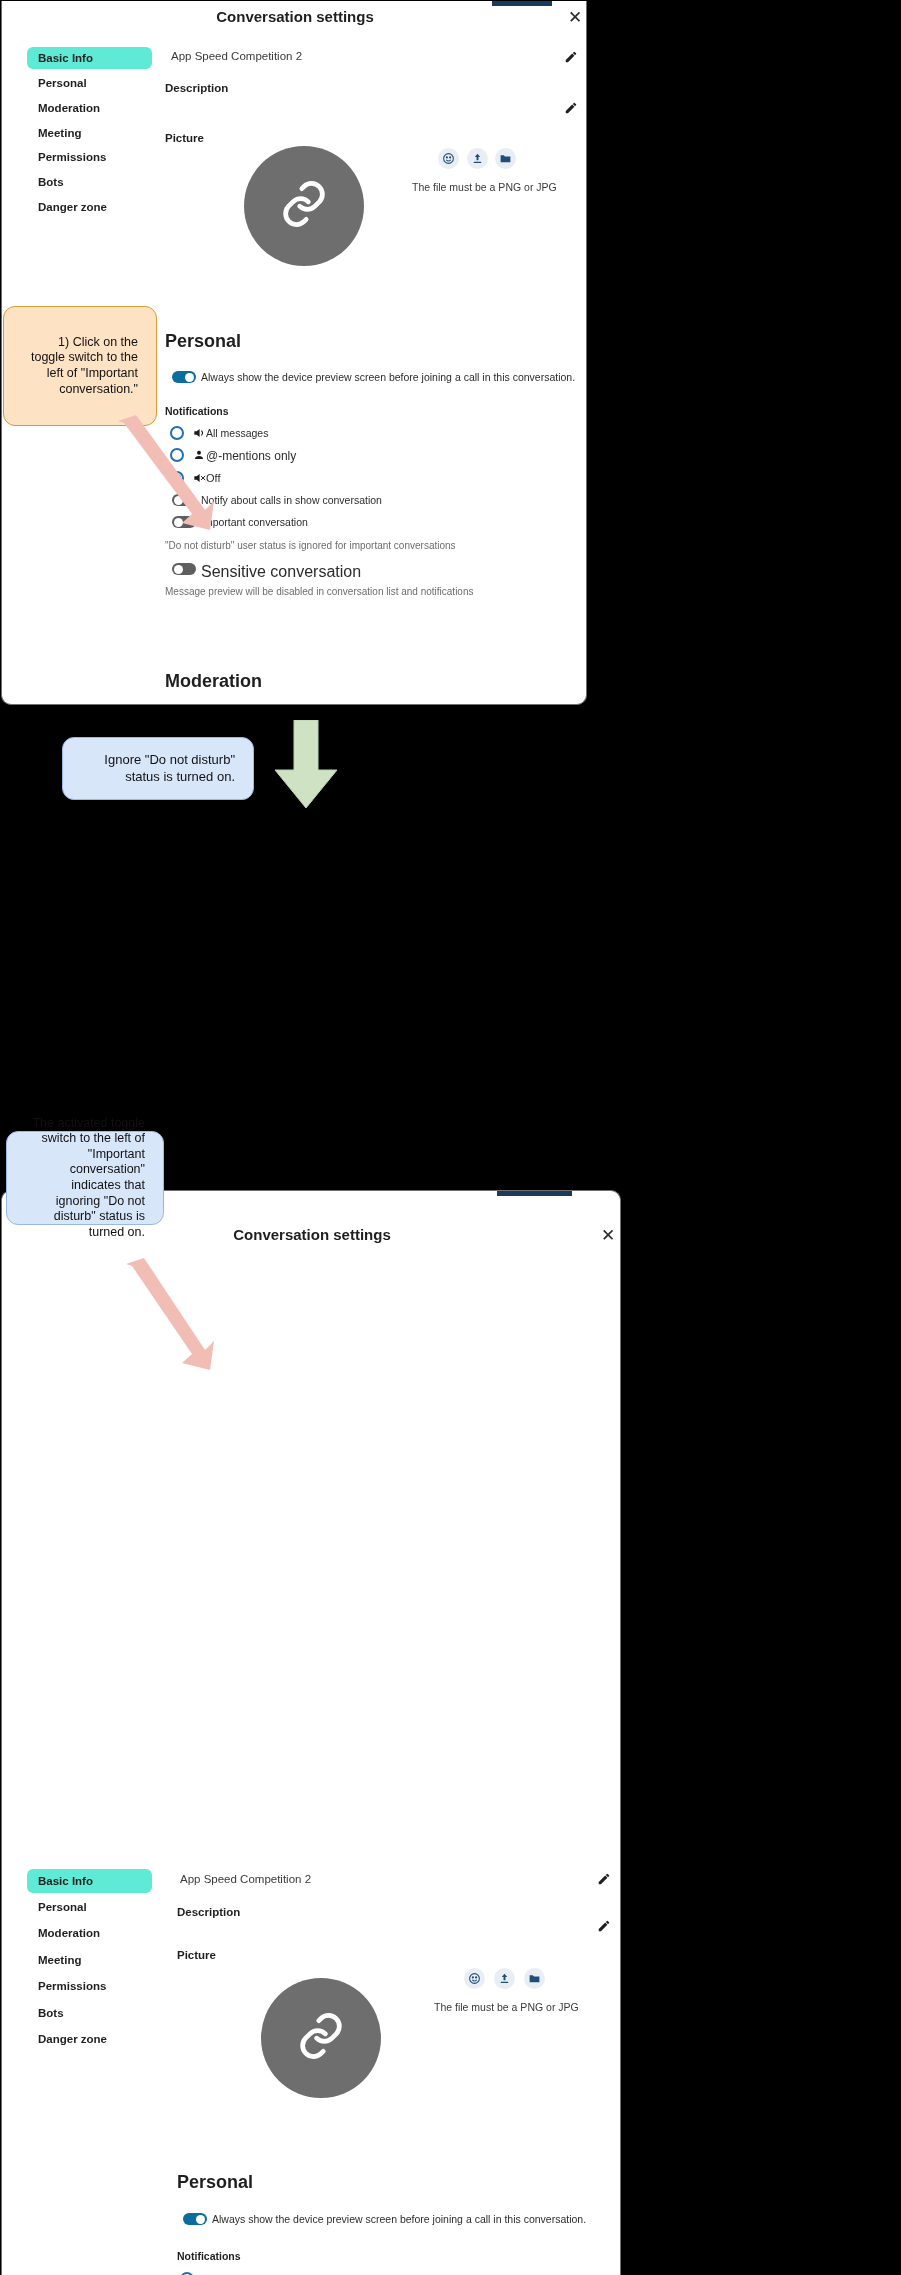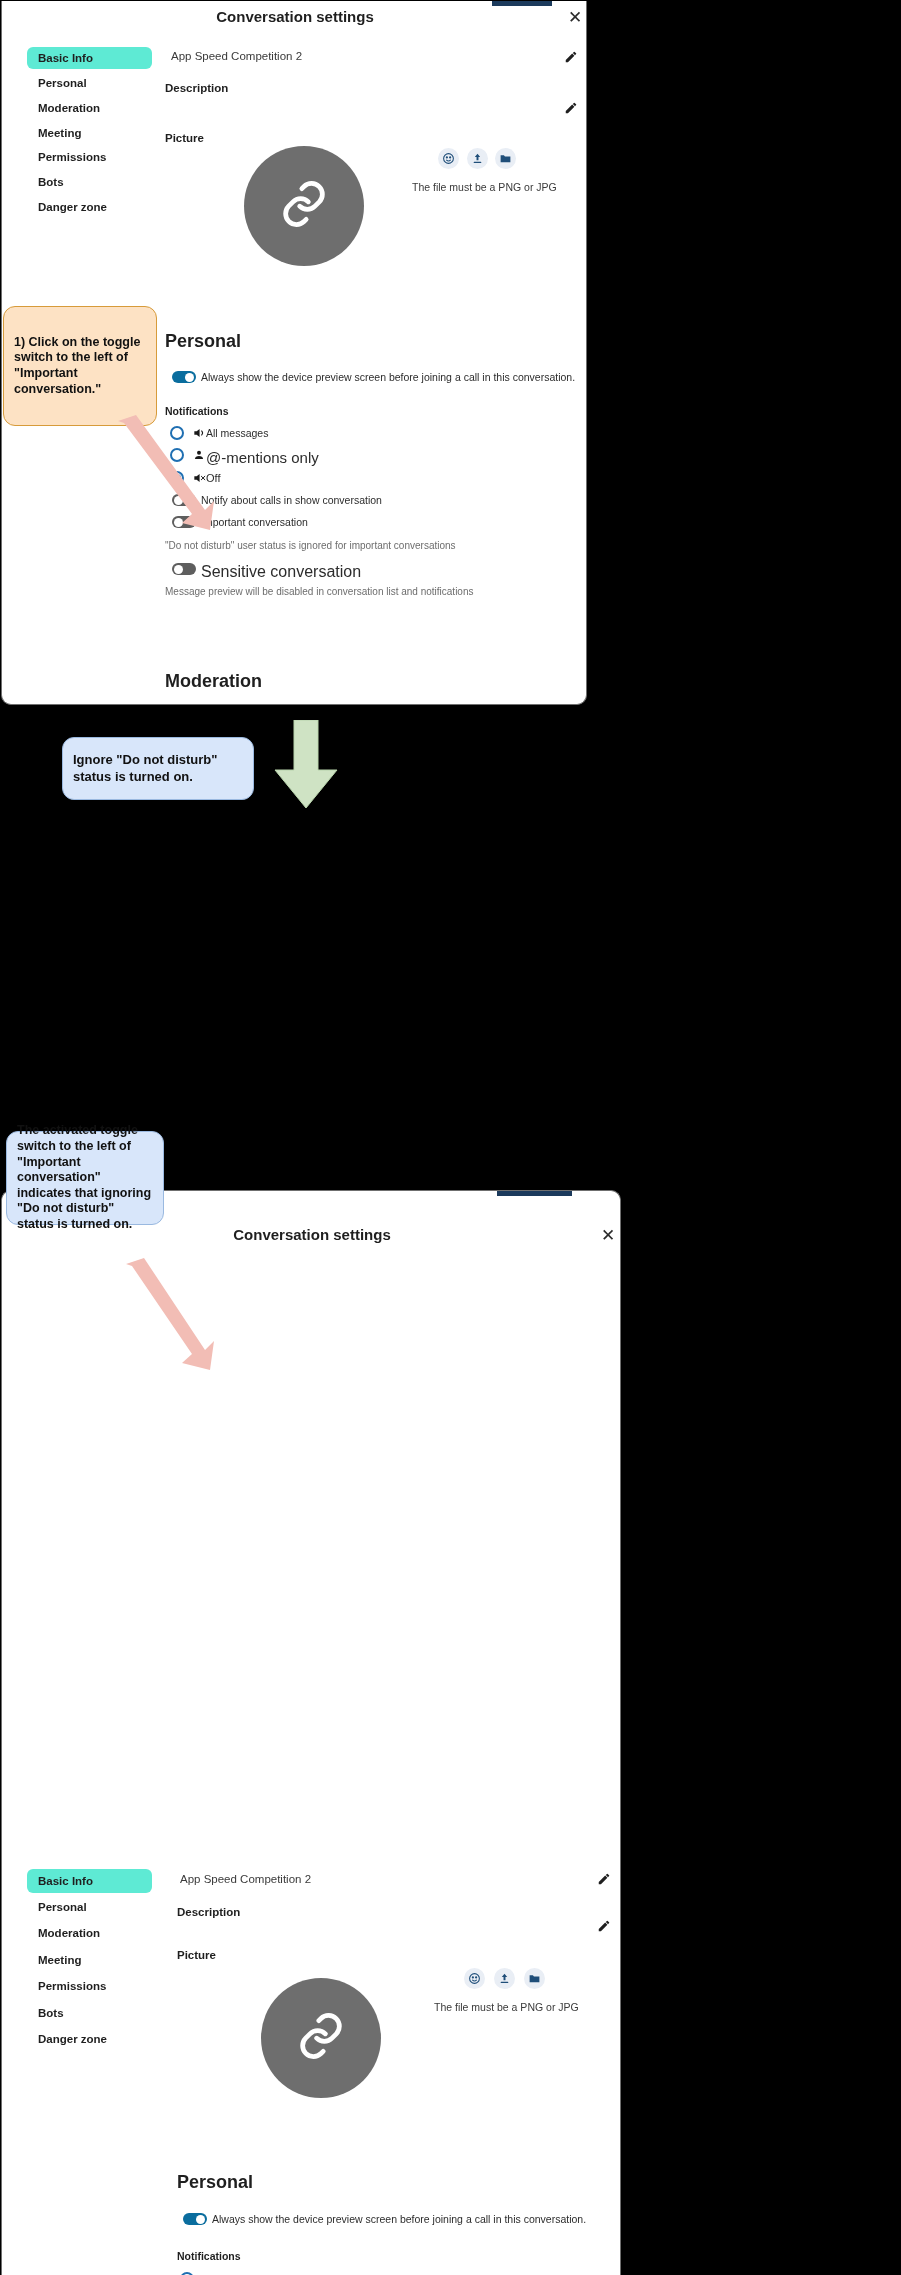--- a/index.html
+++ b/index.html
@@ -104,25 +104,25 @@
     display:flex; align-items:center; justify-content:center;
   }
   .radio .dot { width:8px; height:8px; border-radius:50%; background:#1f6fb2; }
   .glyph { position:absolute; color:#1a1a1a; }
 
   
   .callout {
     position:absolute;
     border-radius:12px;
     display:flex; align-items:center; justify-content:center;
-    text-align:left;
-    font-weight:bold;
+    text-align:right;
+    font-weight:normal;
     color:#111;
     line-height:1.25;
-    padding:8px 10px;
+    padding:8px 18px;
   }
   .callout.orange { background:#fde2c4; border:1.5px solid #d79b3a; }
   .callout.blue   { background:#d8e6fa; border:1.5px solid #9ab9e0; }
 
   .arrow-svg { position:absolute; }
 </style>
 </head>
 <body>
 
 <div class="panel" style="left:1px; top:1px; width:586px; height:704px; border-radius:0 0 10px 10px; border-top:none;">
@@ -220,21 +220,21 @@
   </span>
   <div class="row-label" style="left:204px; top:426px; font-size:10.5px;">All messages</div>
 
   <div class="radio" style="left:168px; top:447px; width:14px; height:14px;"></div>
   <span class="glyph" style="left:190px; top:447px;">
     <svg width="14" height="14" viewBox="0 0 24 24" fill="#1a1a1a">
         <circle cx="12" cy="8" r="3.4"></circle>
         <path d="M5 19c0-3.4 3.1-5.4 7-5.4s7 2 7 5.4H5z"></path>
       </svg>
   </span>
-  <div class="row-label" style="left:204px; top:448px; font-size:15px;">@-mentions only</div>
+  <div class="row-label" style="left:204px; top:448px; font-size:12px;">@-mentions only</div>
 
   <div class="radio" style="left:168px; top:470px; width:14px; height:14px;">
     <span class="dot"></span>
   </div>
   <span class="glyph" style="left:190px; top:470px;">
     <svg width="14" height="14" viewBox="0 0 24 24" fill="#1a1a1a">
         <path d="M4 9v6h4l5 4V5L8 9H4z"></path>
         <path d="M16 9l6 6M22 9l-6 6" stroke="#1a1a1a" stroke-width="1.7" fill="none" stroke-linecap="round"></path>
       </svg>
   </span>

